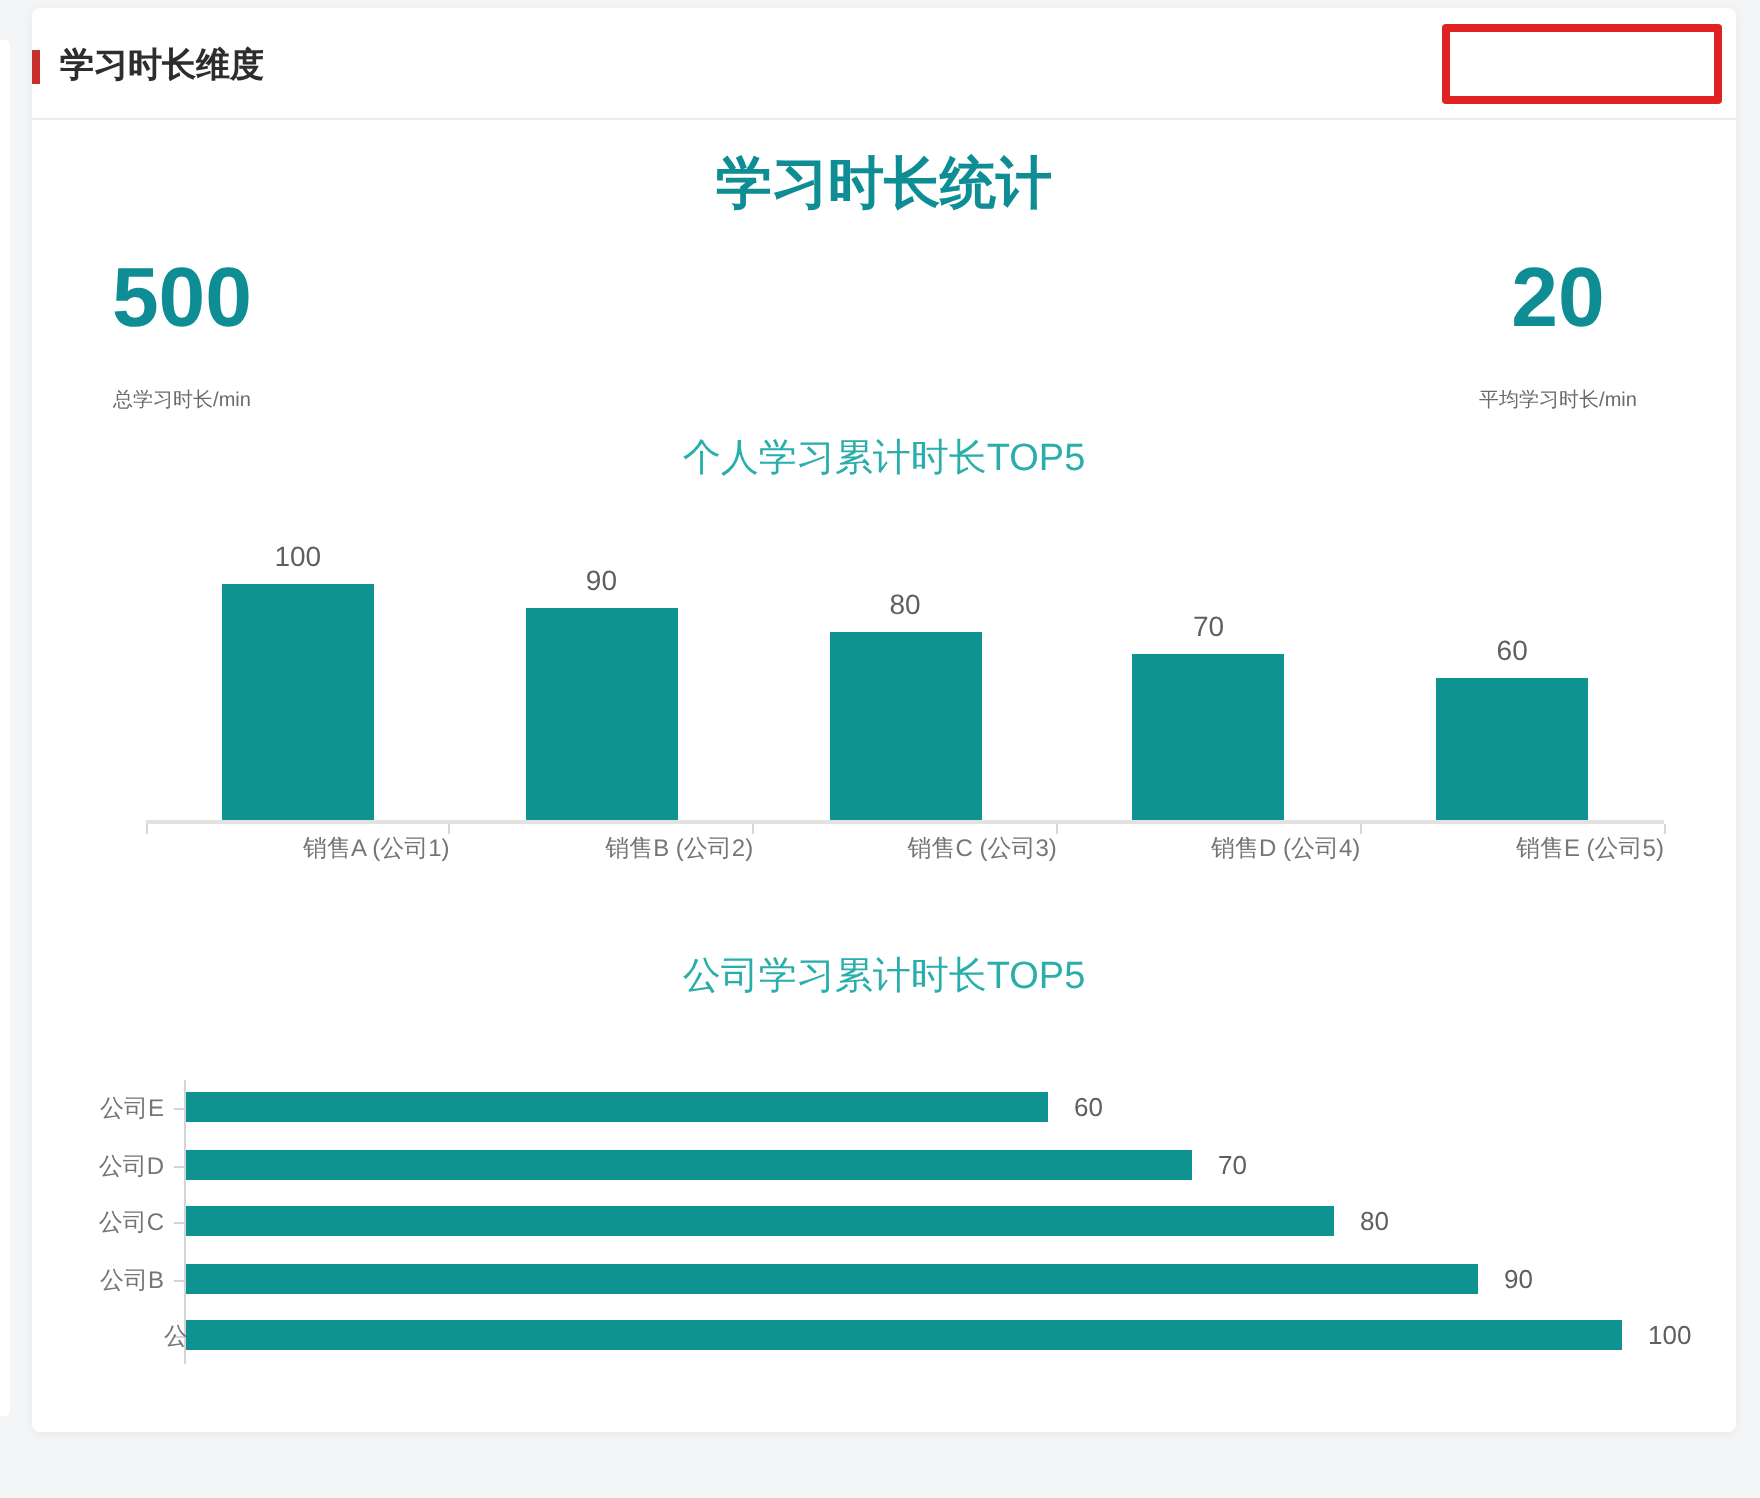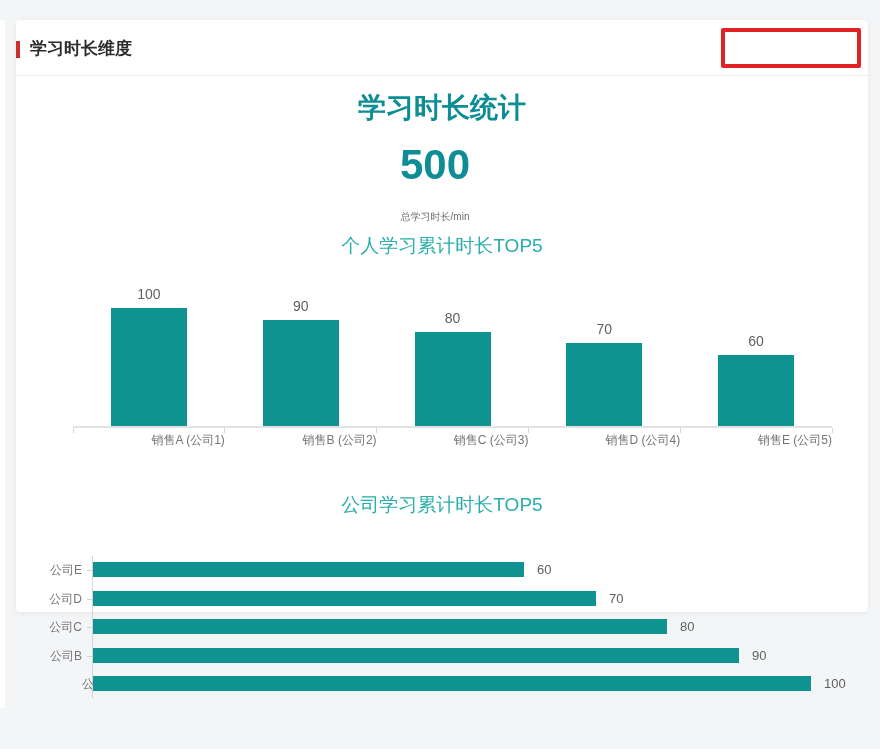--- a/index.html
+++ b/index.html
@@ -10,21 +10,21 @@
     overflow:hidden;
   }
   .page { position:relative; width:880px; height:749px; background:#f4f5f7; }
 
   .adjacent-card-edge{
     position:absolute; left:0; top:20px; width:5px; height:688px;
     background:#ffffff; border-radius:0 3px 3px 0;
   }
 
   .card {
-    position:absolute; left:16px; top:20px; width:852px; height:592px;
+    position:absolute; left:16px; top:4px; width:852px; height:712px;
     background:#ffffff; border-radius:4px;
     box-shadow:0 1px 6px rgba(0,0,0,.06);
   }
 
   
   .card-header { position:relative; height:56px; border-bottom:1px solid #ebedf0; }
   .accent-bar { position:absolute; left:0; top:21px; width:4px; height:17px; background:var(--red-accent); }
   .header-title {
     position:absolute; left:14px; top:19px;
     font-size:17px; font-weight:bold; color:#2d2d2d; line-height:20px;
@@ -35,21 +35,21 @@
   }
 
   
   .stats-title {
     position:absolute; top:73px; left:0; width:100%;
     text-align:center; font-size:28px; font-weight:bold;
     color:var(--teal); line-height:30px;
   }
   .stats-row {
     position:absolute; top:122px; left:0; width:100%;
-    display:flex; justify-content:center; gap:6px; padding-right:14px;
+    display:flex; justify-content:space-between; gap:6px; padding-right:14px;
   }
   .stat-item { width:150px; text-align:center; }
   .stat-value { font-size:42px; font-weight:bold; color:var(--teal); line-height:46px; }
   .stat-label { margin-top:19px; font-size:10px; color:#6b6b6b; line-height:20px; }
 
   
   .chart-title {
     position:absolute; left:0; width:100%;
     text-align:center; font-size:19px; color:var(--teal-light); line-height:26px;
   }
@@ -86,20 +86,24 @@
       <div class="header-title">学习时长维度</div>
       <div class="annotation-box"></div>
     </div>
 
     <div class="stats-title">学习时长统计</div>
 
     <div class="stats-row">
       <div class="stat-item">
         <div class="stat-value">500</div>
         <div class="stat-label">总学习时长/min</div>
+      </div>
+      <div class="stat-item">
+        <div class="stat-value">20</div>
+        <div class="stat-label">平均学习时长/min</div>
       </div>
     </div>
 
     <div class="chart-title first">个人学习累计时长TOP5</div>
     <div class="vchart">
         <div class="axis-line"></div>
         <div class="tick" style="left: -0.5px;"></div>
         <div class="tick" style="left: 151.3px;"></div>
         <div class="tick" style="left: 303.1px;"></div>
         <div class="tick" style="left: 454.9px;"></div>

